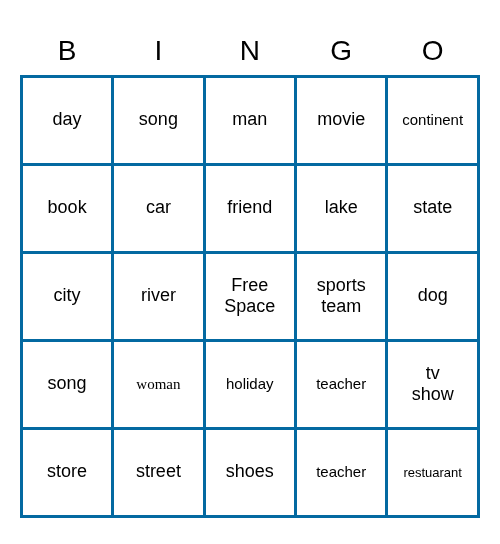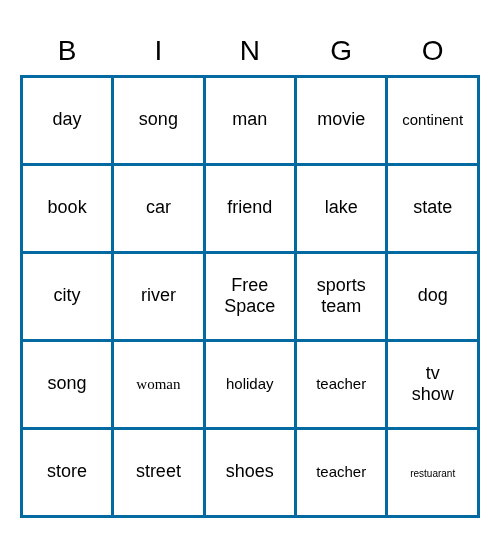--- a/index.html
+++ b/index.html
@@ -44,21 +44,21 @@
       font-size: 18px;
       line-height: 1.2;
     }
 
     .cell-text-sm {
       font-size: 15px;
       line-height: 1.2;
     }
 
     .cell-text-xs {
-      font-size: 10px;
+      font-size: 13px;
       line-height: 1.2;
     }
   </style>
 </head>
 <body>
 
 <table class="bingo-card">
   <thead>
     <tr>
       <th>B</th>

